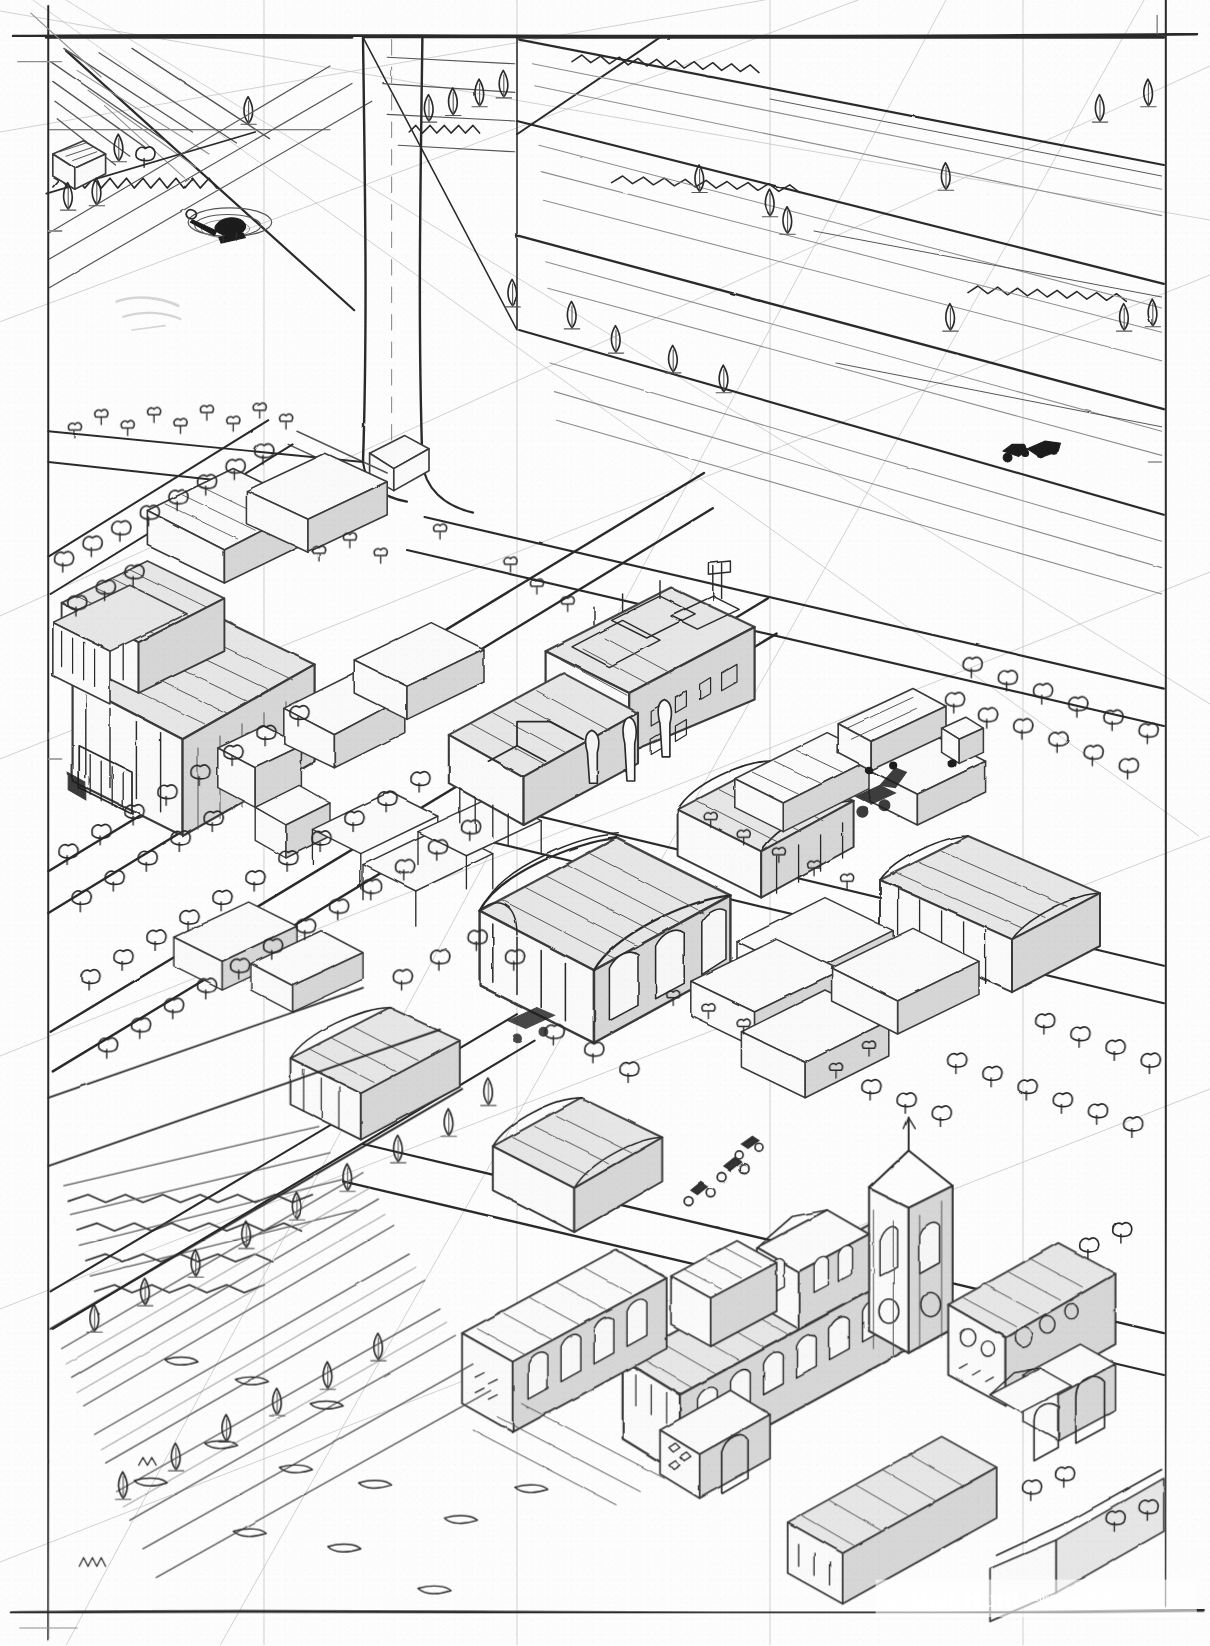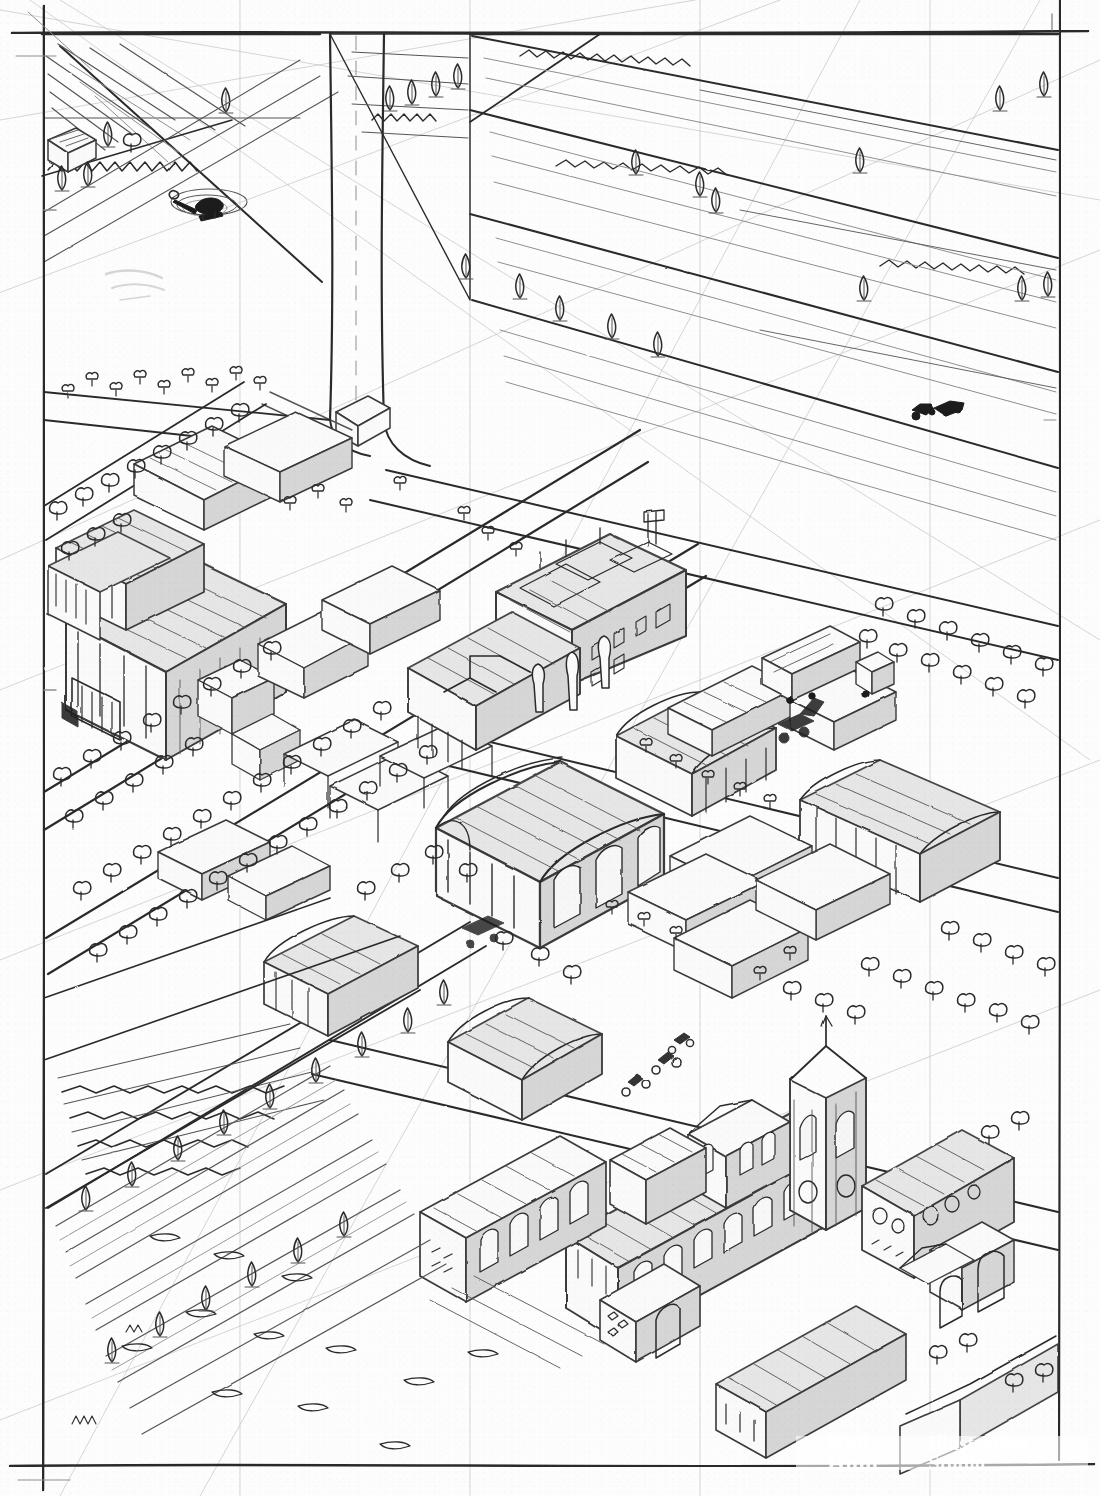--- a/index.html
+++ b/index.html
@@ -19,21 +19,21 @@
       radial-gradient(circle at 91% 35%, rgba(0,0,0,.018) 0 1px, transparent 1px);
     background-size:7px 7px, 11px 11px, 9px 9px, 13px 13px, 5px 5px;}
 
   
   .wm{position:absolute;left:796px;top:1436px;width:292px;height:34px;
       background:rgba(255,255,255,.60);display:flex;align-items:center;
       gap:7px;padding:0 8px;box-sizing:border-box;}
   .wm-c{font-size:22px;color:rgba(255,255,255,.92);line-height:1;}
   .wm-a{font-family:"Liberation Serif",serif;font-size:23px;font-weight:700;
         color:rgba(255,255,255,.93);letter-spacing:.3px;line-height:1;}
-  .wm-b{font-family:"Liberation Serif",serif;font-size:20px;font-weight:700;
+  .wm-b{font-family:"Liberation Serif",serif;font-size:10px;font-weight:700;
         color:rgba(255,255,255,.90);letter-spacing:.2px;line-height:1;}
 </style>
 </head>
 <body>
 
 <div id="stage">
 
   <div id="artboard">
   <svg width="1100" height="1496" viewBox="0 0 1100 1496" xmlns="http://www.w3.org/2000/svg">
     <defs>

